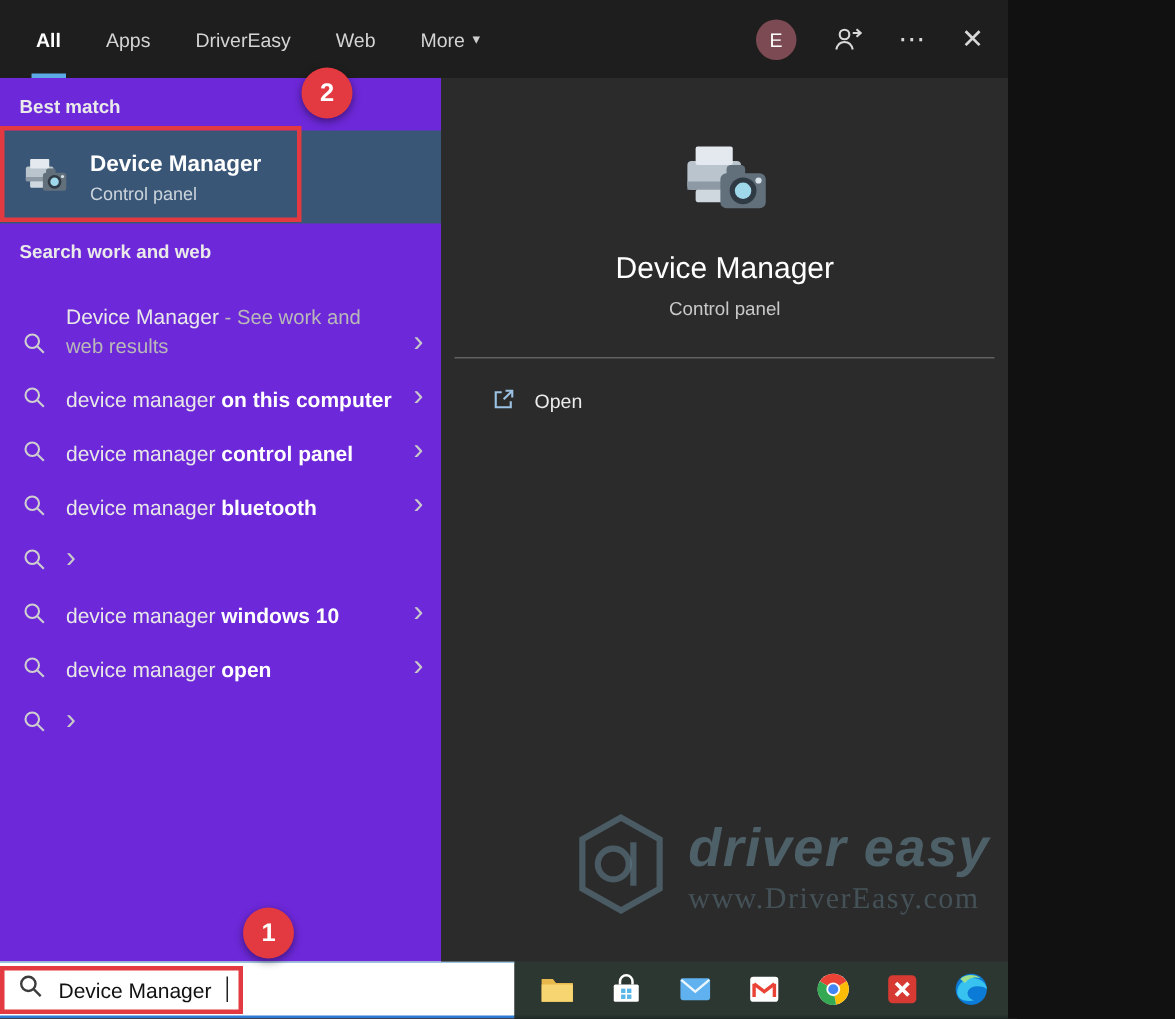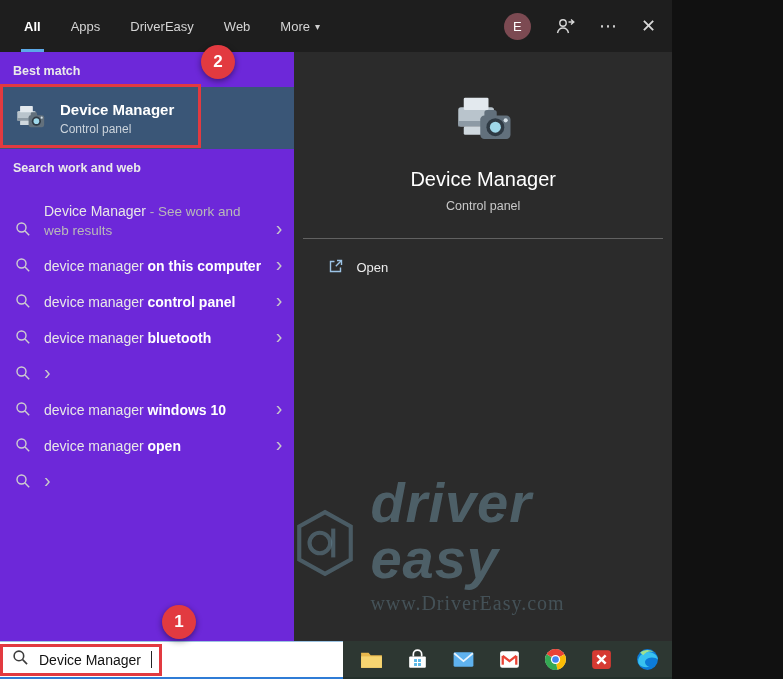--- a/index.html
+++ b/index.html
@@ -50,21 +50,21 @@
   
   .dm-large{margin-top:36px;width:66px;height:66px;}
   .rp-title{margin-top:14px;color:#fff;font-size:20px;}
   .rp-sub{margin-top:8px;color:#c9c9c9;font-size:12.5px;}
   .divider{margin-top:25px;width:calc(100% - 18px);height:1px;background:#616161;}
   .open-row{align-self:flex-start;margin:19px 0 0 34px;display:flex;
     align-items:center;gap:12px;color:#ececec;font-size:13px;cursor:pointer;}
 
   .watermark{position:absolute;right:12px;bottom:26px;display:flex;
     align-items:center;gap:14px;pointer-events:none;}
-  .wm-brand{font-size:56px;font-weight:700;font-style:italic;
+  .wm-brand{font-size:36px;font-weight:700;font-style:italic;
     color:rgba(110,144,160,0.52);letter-spacing:1px;line-height:1;}
   .wm-url{font-size:20px;color:rgba(110,144,160,0.38);margin-top:5px;letter-spacing:1px;font-family:Liberation Serif, serif;}
 
   
   .bottom{height:38px;display:flex;}
   .searchbox{width:343px;background:#fff;display:flex;align-items:center;gap:10px;
     padding-left:12px;box-sizing:border-box;border-top:1px solid #9cc3e2;
     border-bottom:2px solid #2f7cd6;cursor:text;}
   .query{color:#111;font-size:14px;}
   .caret-line{width:1px;height:17px;background:#222;}

